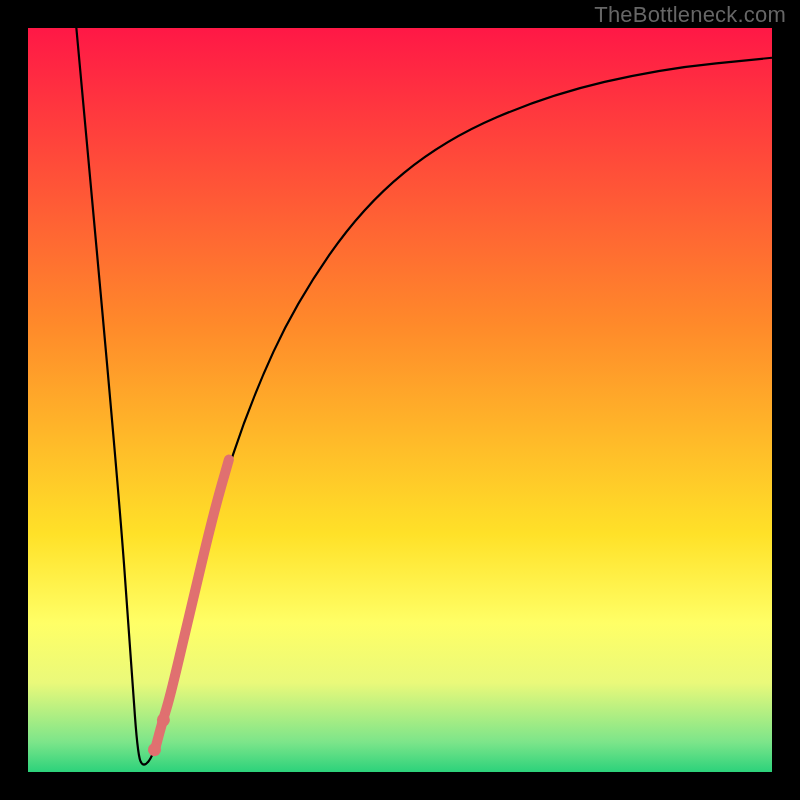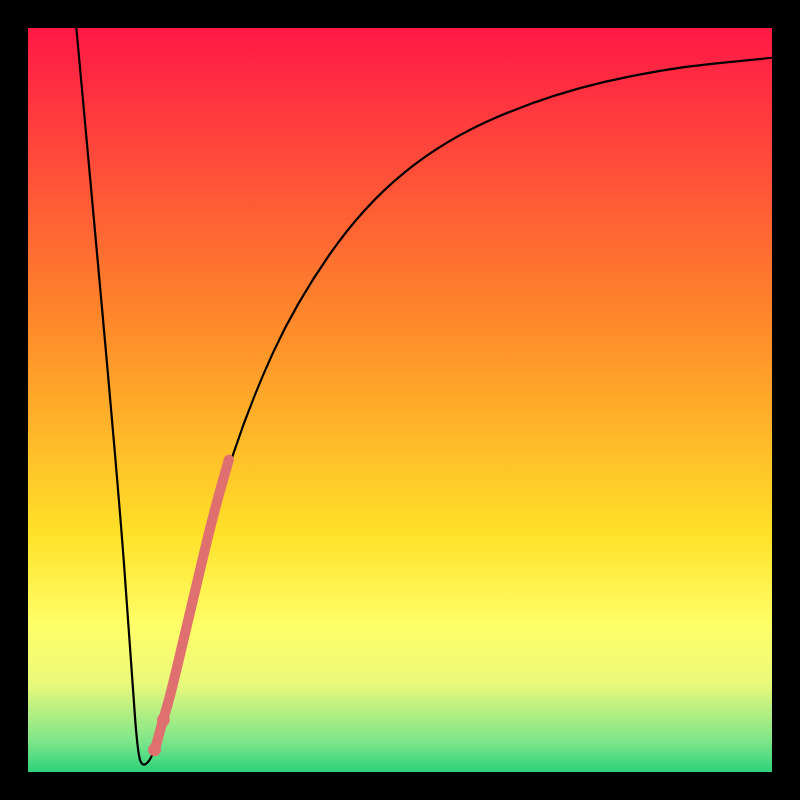--- a/index.html
+++ b/index.html
@@ -26,20 +26,21 @@
     font-weight: 500;
     letter-spacing: 0.2px;
     z-index: 10;
   }
   svg { display: block; }
 </style>
 </head>
 <body>
 
 <div class="frame">
+  <div class="watermark">TheBottleneck.com</div>
   <svg id="chart-svg" width="800" height="800" viewBox="0 0 800 800">
     <defs>
       <linearGradient id="bg-grad" x1="0" y1="0" x2="0" y2="1">
           <stop offset="0%" stop-color="#ff1846"></stop>
           <stop offset="40%" stop-color="#ff8a2a"></stop>
           <stop offset="68%" stop-color="#ffe128"></stop>
           <stop offset="80%" stop-color="#ffff66"></stop>
           <stop offset="88%" stop-color="#eaf97a"></stop>
           <stop offset="96%" stop-color="#7ce58a"></stop>
           <stop offset="100%" stop-color="#2cd27b"></stop>

